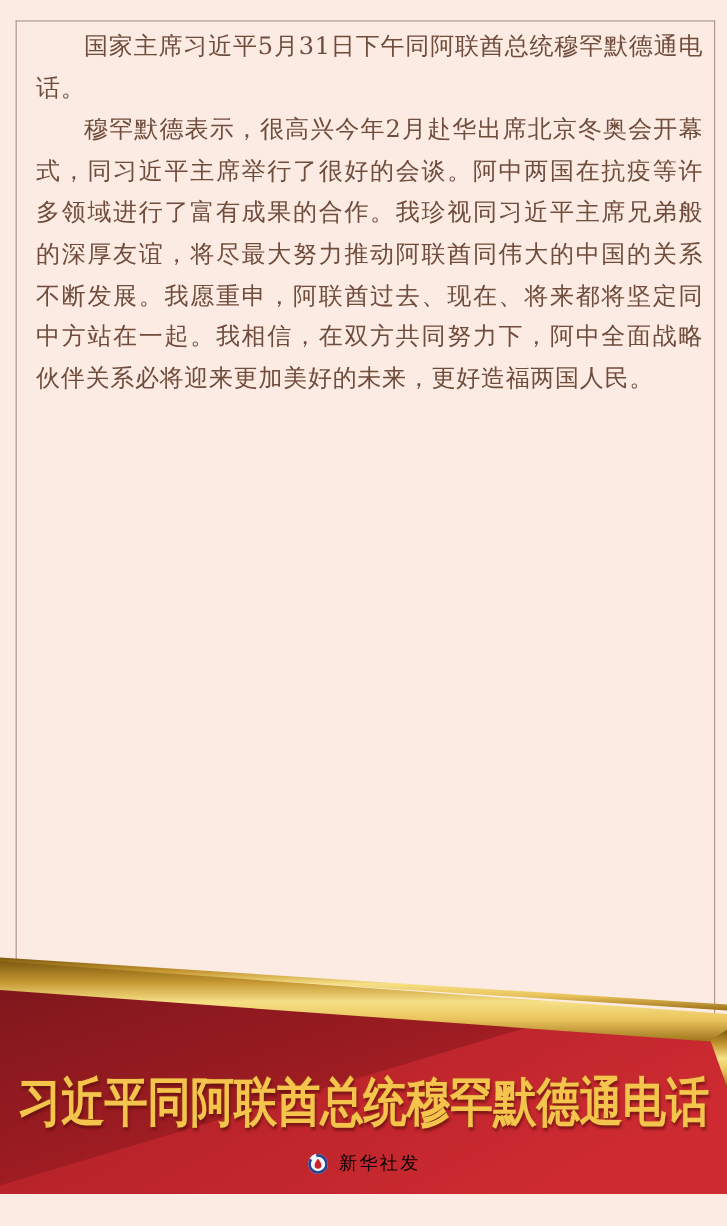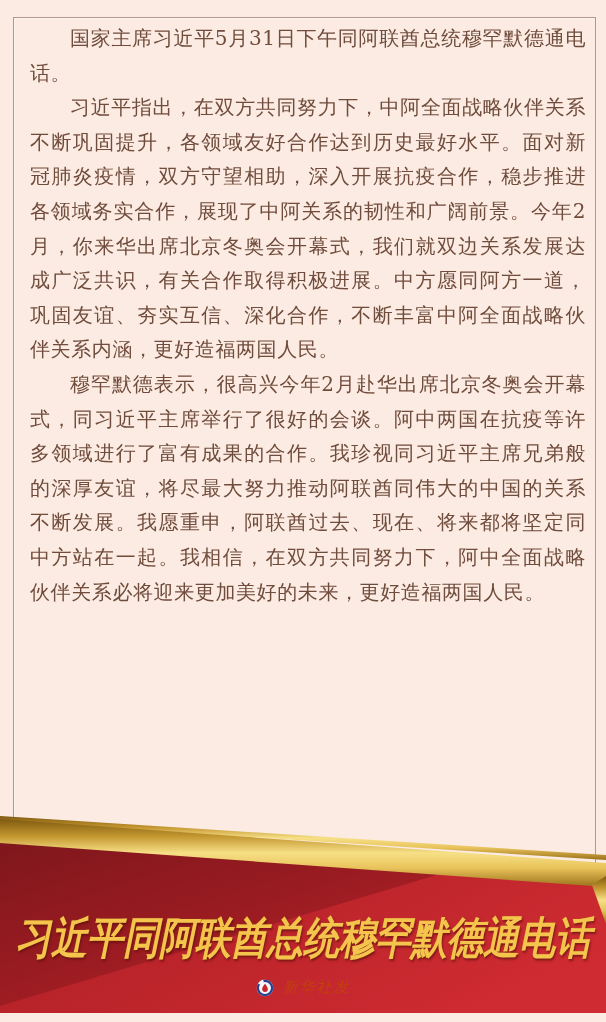--- a/index.html
+++ b/index.html
@@ -36,24 +36,23 @@
     font-size: 20px;
     line-height: 34.6px;
     letter-spacing: 0.6px;
     text-indent: 2em;
     text-align: justify;
     color: #6f4c3c;
   }
 
   .banner {
     position: absolute;
-    left: 0; top: 806px;
+    left: 0; top: 788px;
     width: 606px; height: 207px;
     z-index: 3;
-    font-style: italic;
   }
   .banner svg.ribbon { position: absolute; left: 0; top: 0; width: 606px; height: 207px; display: block; }
 
   .banner-title {
     position: absolute;
     left: 0; right: 0; top: 102px;
     height: 58px; line-height: 58px;
     text-align: center;
     font-size: 36px;
     font-weight: 900;
@@ -68,36 +67,35 @@
   .credit-row {
     position: absolute;
     left: 0; right: 0; top: 172px;
     display: flex;
     align-items: center;
     justify-content: center;
     gap: 9px;
   }
   .credit-row .logo { width: 18px; height: 18px; display: block; }
   .credit-text {
-    color: #c2410c;
+    color: #000000;
     font-size: 15px;
     letter-spacing: 2px;
     font-family: "DejaVu Sans", "Liberation Sans", sans-serif;
   }
 </style>
 </head>
 <body>
 
 <div class="page">
 
   <div class="frame"></div>
 
   <div class="content">
     <p>国家主席习近平5月31日下午同阿联酋总统穆罕默德通电话。</p>
-    <p>习近平指出，在双方共同努力下，中阿全面战略伙伴关系不断巩固提升，各领域友好合作达到历史最好水平。面对新冠肺炎疫情，双方守望相助，深入开展抗疫合作，稳步推进各领域务实合作，展现了中阿关系的韧性和广阔前景。今年2月，你来华出席北京冬奥会开幕式，我们就双边关系发展达成广泛共识，有关合作取得积极进展。中方愿同阿方一道，巩固友谊、夯实互信、深化合作，不断丰富中阿全面战略伙伴关系内涵，更好造福两国人民。</p>
     <p>穆罕默德表示，很高兴今年2月赴华出席北京冬奥会开幕式，同习近平主席举行了很好的会谈。阿中两国在抗疫等许多领域进行了富有成果的合作。我珍视同习近平主席兄弟般的深厚友谊，将尽最大努力推动阿联酋同伟大的中国的关系不断发展。我愿重申，阿联酋过去、现在、将来都将坚定同中方站在一起。我相信，在双方共同努力下，阿中全面战略伙伴关系必将迎来更加美好的未来，更好造福两国人民。</p>
   </div>
 
   <div class="banner">
     <svg class="ribbon" viewBox="0 0 606 207" preserveAspectRatio="none" aria-hidden="true">
       <defs>
         <linearGradient id="gradRed" x1="0" y1="0" x2="1" y2="0.9">
           <stop offset="0" stop-color="#7f171c"></stop>
           <stop offset="0.45" stop-color="#9c1c22"></stop>
           <stop offset="1" stop-color="#cd2a31"></stop>

